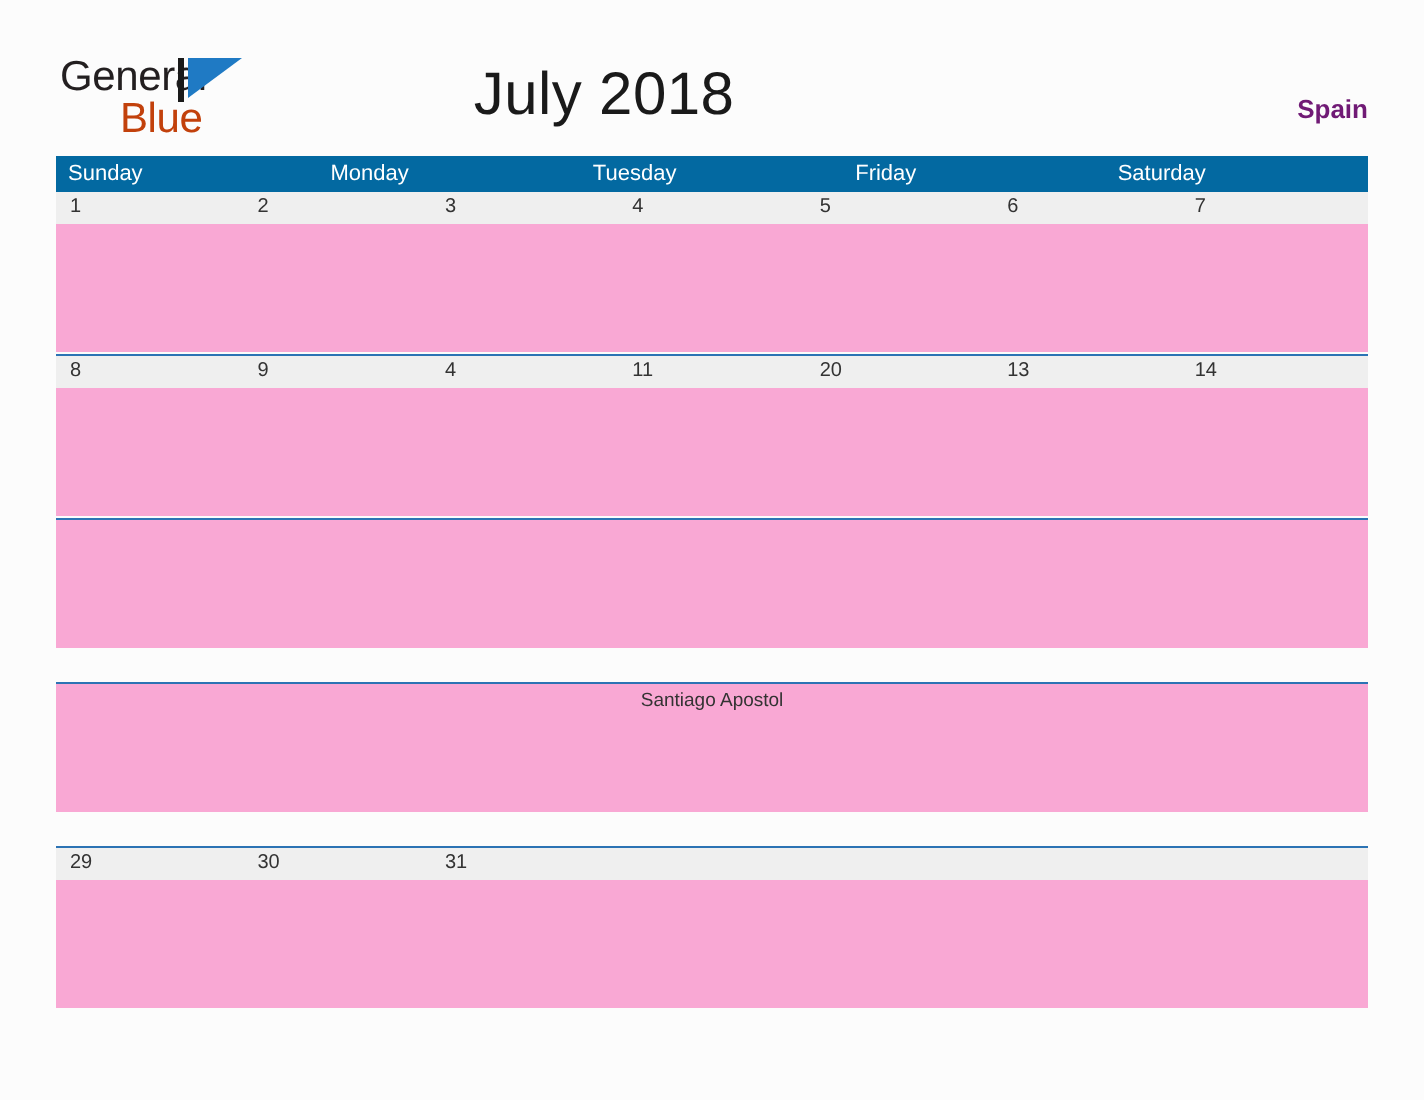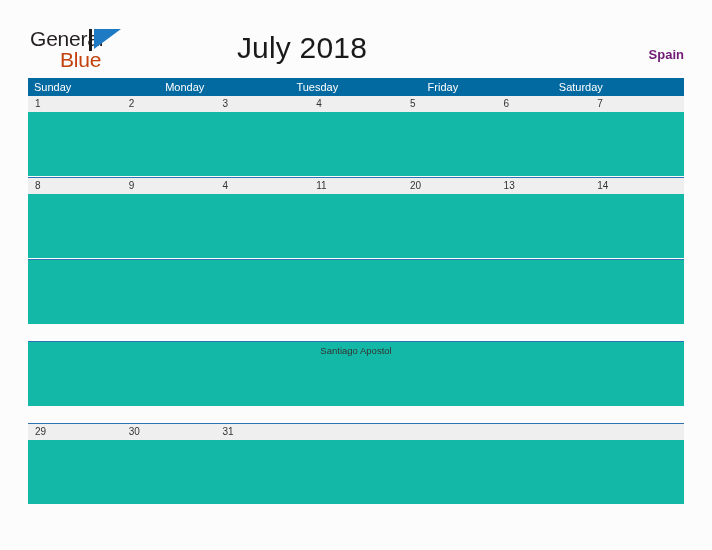--- a/index.html
+++ b/index.html
@@ -133,21 +133,21 @@
     padding-left: 7px;
     box-sizing: border-box;
     white-space: nowrap;
   }
   .date-cell.empty { color: transparent; }
 
   .event-bar {
     display: flex;
     width: 100%;
     height: 64px;
-    background: #14b8a6;
+    background: #f9a8d4;
   }
   .event-cell {
     flex: 1 1 0;
     box-sizing: border-box;
     padding: 3px 2px 0 2px;
     text-align: center;
   }
   .event-text {
     font-size: 9.5px;
     color: #333333;

